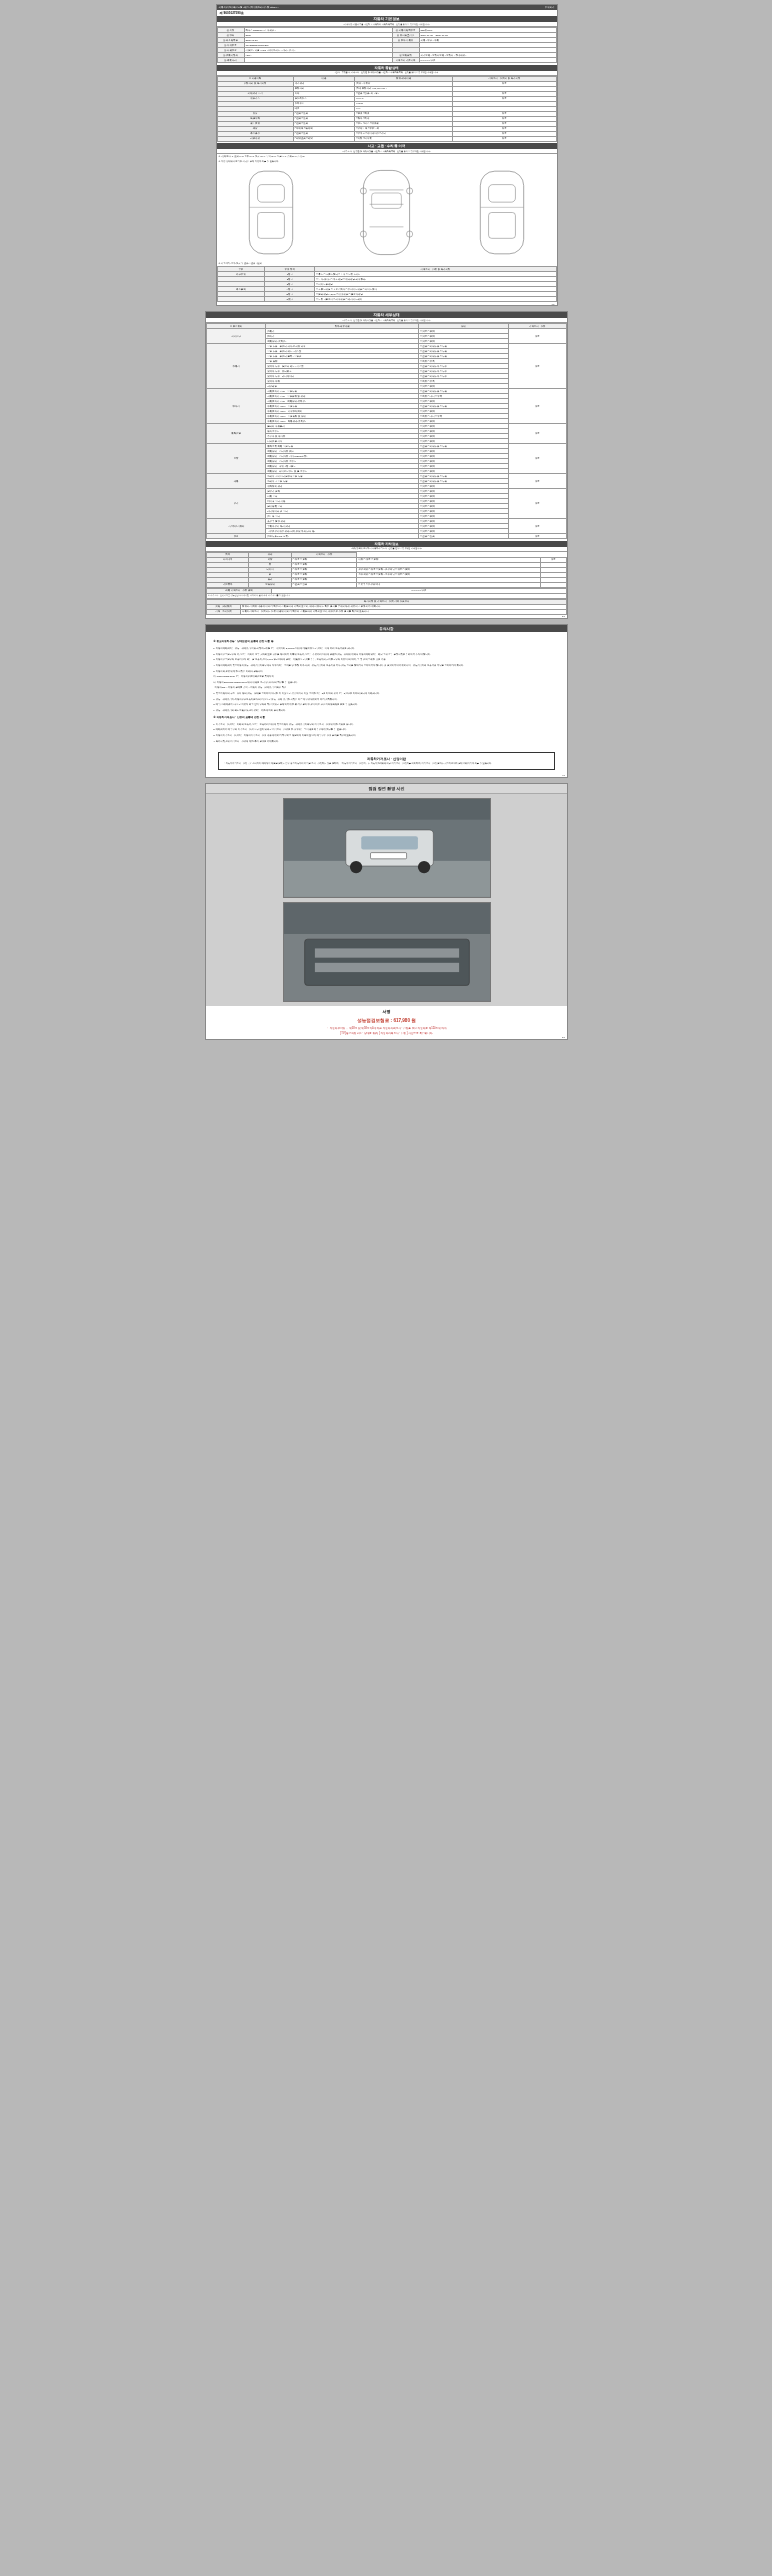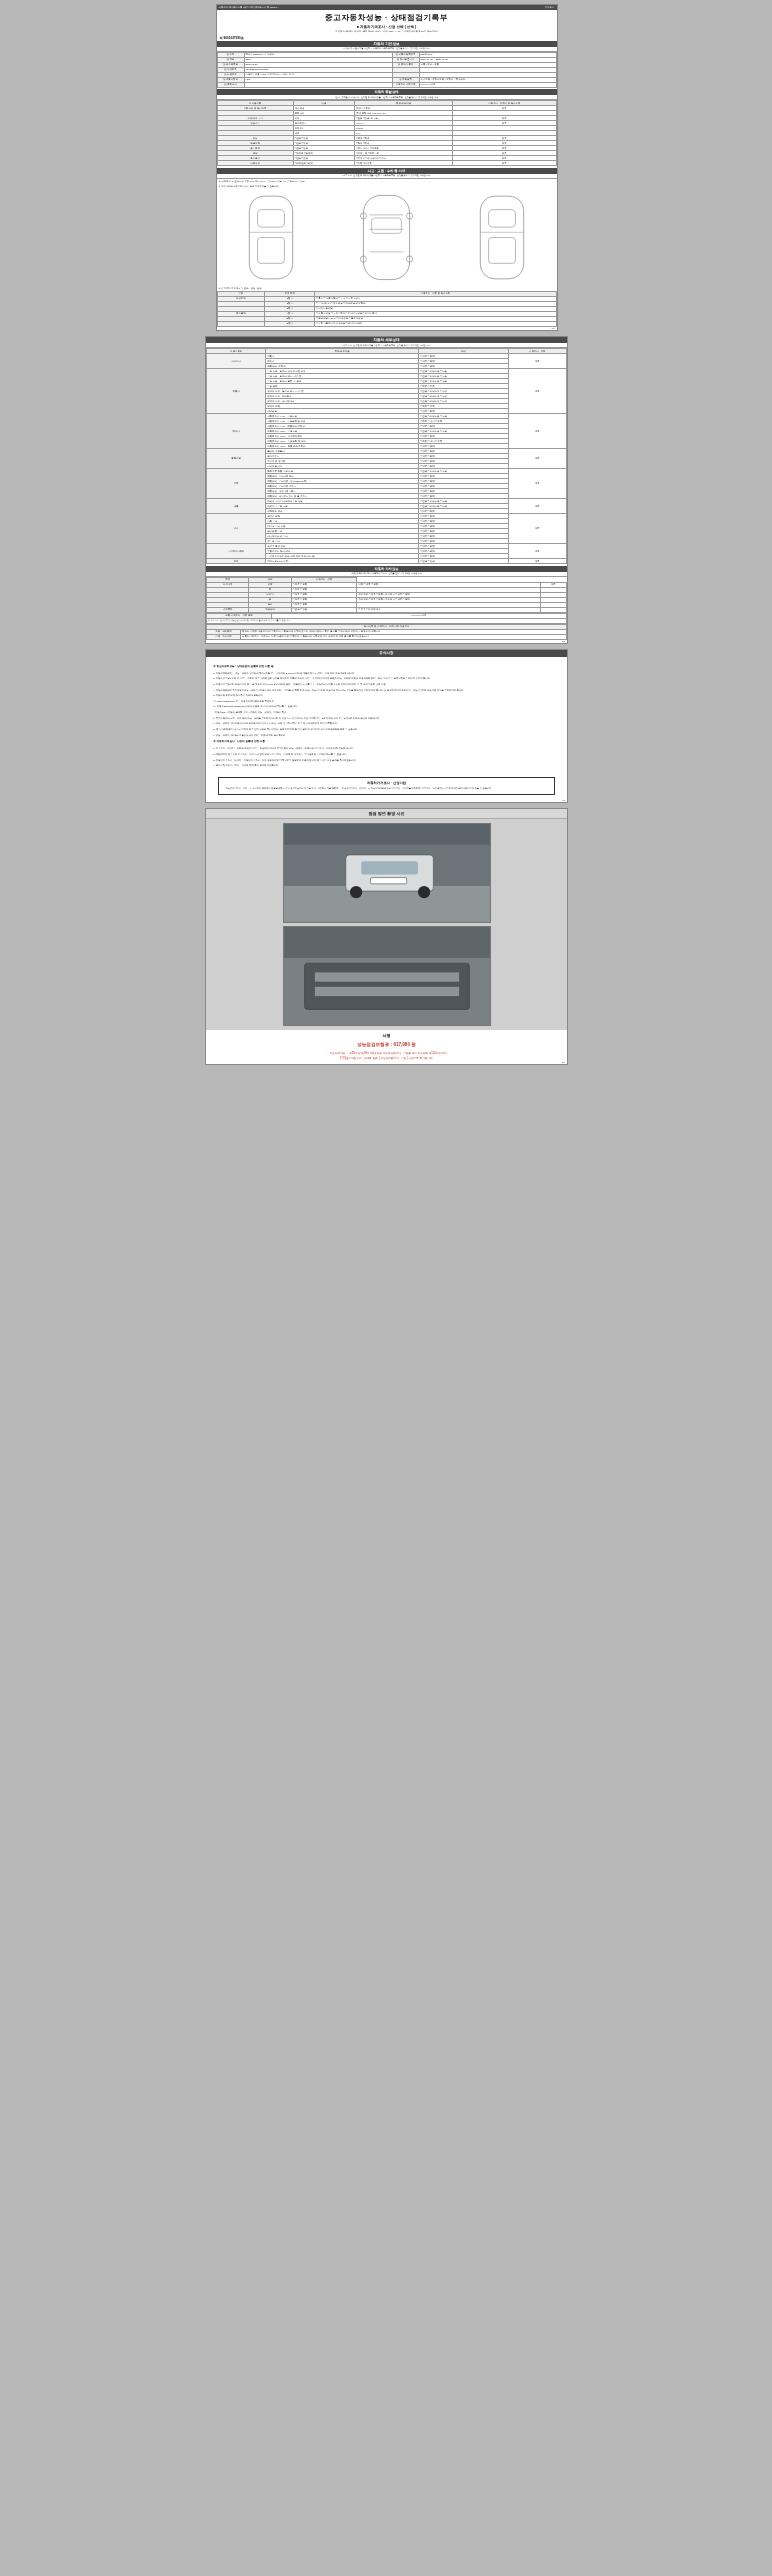--- a/index.html
+++ b/index.html
@@ -49,25 +49,20 @@
 <body>
 
 <div class="page">
 
   <div class="sheet s1">
     <div class="topbar">
       <span>자동차민원대국민포털 (메인) 정비업관리시스템 https://...</span>
       <span>인쇄하기</span>
     </div>
 
-    <div class="titlewrap">
-      <div class="maintitle">중고자동차성능 · 상태점검기록부</div>
-      <div class="subtitle">■ 자동차가격조사 · 산정 선택 ( 선택 )</div>
-      <div class="subtitle2">※ 자동차관리법 시행규칙 [별지 제82호서식] 〈개정 2021. 9. 17〉 / 자동차관리법 제58조, 제58조의4</div>
-    </div>
 
     <div class="idline">제 9601027590호</div>
 
     <div class="bandblk">자동차 기본정보</div>
     <div class="bandnote">(기재사항 기준가격을 확인하고 자동차의 자동차등록증 · 산정을 읽어보 경우에만 기재합니다)</div>
     <table>
       <tbody id="basic-rows">
           <tr>
             <td class="lbl wlbl">◎ 차명</td>
             <td>렉서스 ES300h (4도어세단 )</td>

